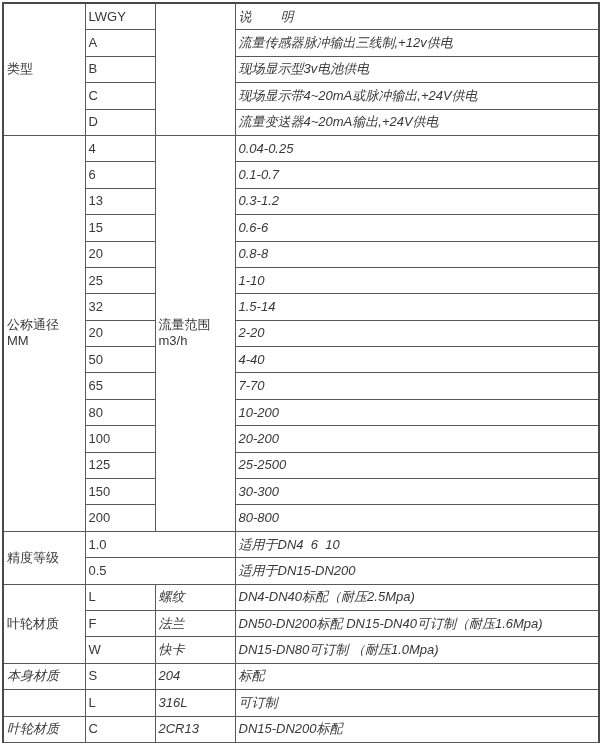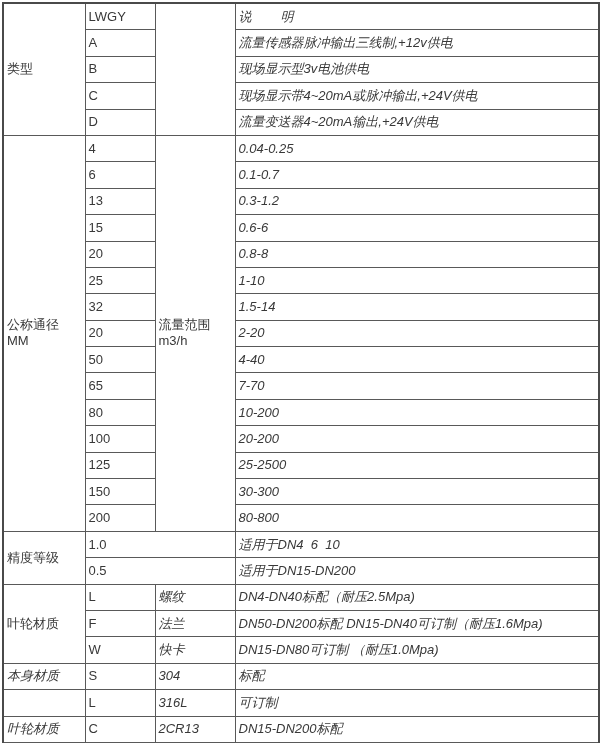--- a/index.html
+++ b/index.html
@@ -163,21 +163,21 @@
   </tr>
   <tr>
     <td class="c">W</td>
     <td class="l">快卡</td>
     <td class="l">DN15-DN80可订制 （耐压1.0Mpa)</td>
   </tr>
 
   <tr>
     <td class="l">本身材质</td>
     <td class="c">S</td>
-    <td class="l">304</td>
+    <td class="l">204</td>
     <td class="l">标配</td>
   </tr>
   <tr>
     <td class="l"></td>
     <td class="c">L</td>
     <td class="l">316L</td>
     <td class="l">可订制</td>
   </tr>
   <tr>
     <td class="l">叶轮材质</td>

